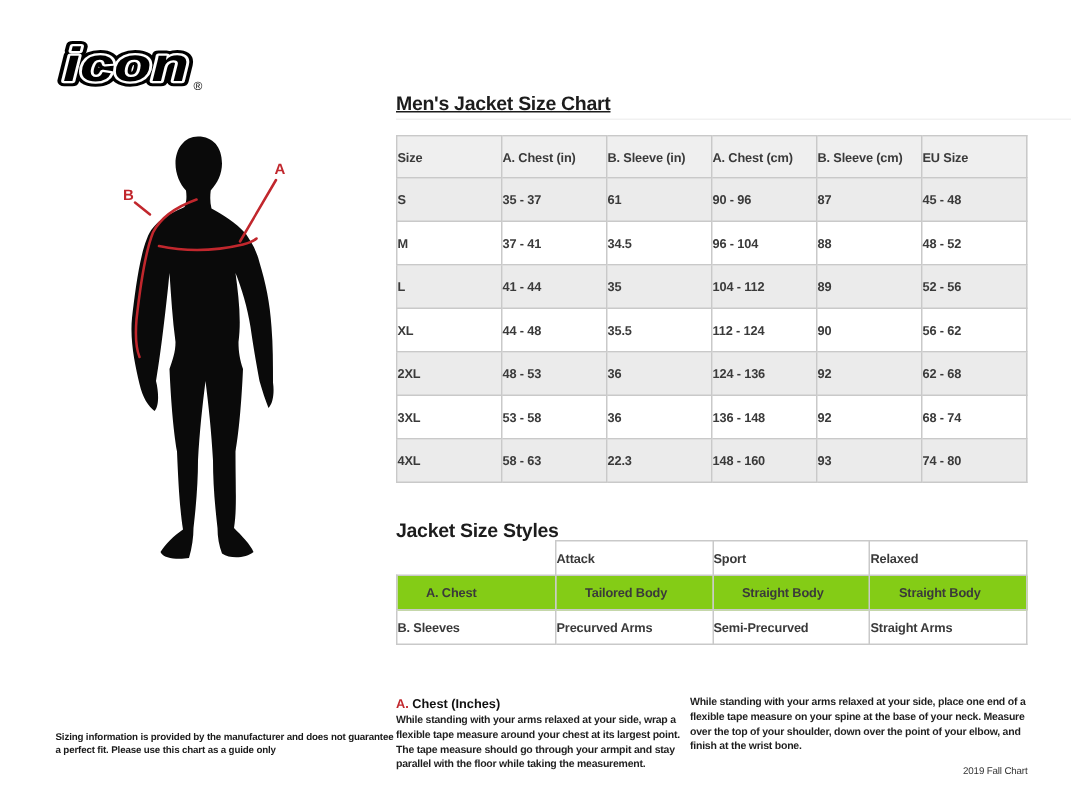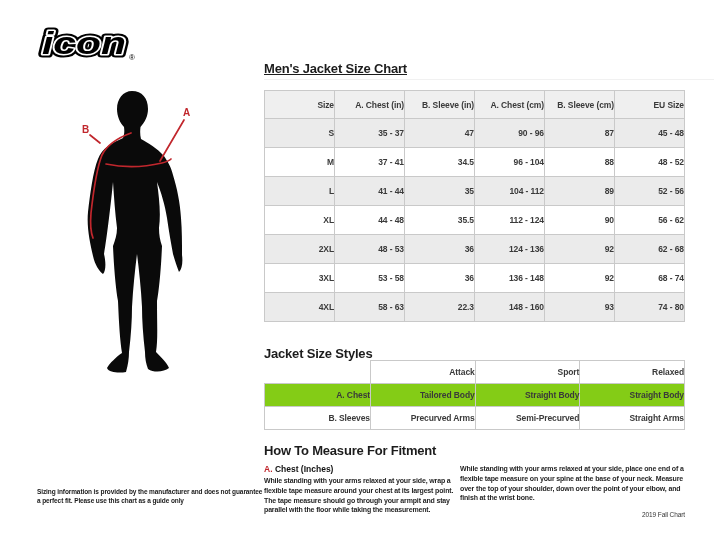--- a/index.html
+++ b/index.html
@@ -10,21 +10,21 @@
   }
   
   .logo { position:absolute; left:36px; top:22px; }
   
   .figure { position:absolute; left:40px; top:85px; }
   
   .sec-title { position:absolute; left:264px; font-size:13px; font-weight:bold; color:#1c1c1c; letter-spacing:-0.2px; }
   .title-divider { position:absolute; left:264px; top:79px; width:450px; height:1px; background:#f1f1f1; }
   .tbl { position:absolute; left:264px; width:421px; border-collapse:collapse; table-layout:fixed; }
   .tbl td {
-    border:1px solid #c9c9c9; text-align:right; vertical-align:middle;
+    border:1px solid #c9c9c9; text-align:left; vertical-align:middle;
     font-size:8.5px; font-weight:bold; color:#3a3a3a; letter-spacing:-0.1px;
   }
   .size-table { top:90px; }
   .size-table tr { height:29px; }
   .size-table tr.head { height:28px; }
   .size-table tr.head td { background:#efefef; }
   .size-table tr.stripe td { background:#ebebeb; }
   .style-table { top:360px; }
   .style-table tr { height:23px; }
   .style-table td.blank { border:none; background:transparent; }
@@ -130,21 +130,21 @@
         <td>Size</td>
         <td>A. Chest (in)</td>
         <td>B. Sleeve (in)</td>
         <td>A. Chest (cm)</td>
         <td>B. Sleeve (cm)</td>
         <td>EU Size</td>
       </tr>
       <tr class="stripe">
         <td>S</td>
         <td>35 - 37</td>
-        <td>47</td>
+        <td>61</td>
         <td>90 - 96</td>
         <td>87</td>
         <td>45 - 48</td>
       </tr>
       <tr>
         <td>M</td>
         <td>37 - 41</td>
         <td>34.5</td>
         <td>96 - 104</td>
         <td>88</td>
@@ -217,21 +217,20 @@
       </tr>
       <tr>
         <td>B. Sleeves</td>
         <td>Precurved Arms</td>
         <td>Semi-Precurved</td>
         <td>Straight Arms</td>
       </tr>
     </tbody>
   </table>
 
-  <h2 class="sec-title" style="top:443px;">How To Measure For Fitment</h2>
 
   <div class="measure-col a">
     <div class="measure-head">
       <span class="pfx">A.</span>
       <span>Chest (Inches)</span>
     </div>
     <div class="measure-text">While standing with your arms relaxed at your side, wrap a flexible tape measure around your chest at its largest point. The tape measure should go through your armpit and stay parallel with the floor while taking the measurement.</div>
   </div>
 
   <div class="measure-col b">

